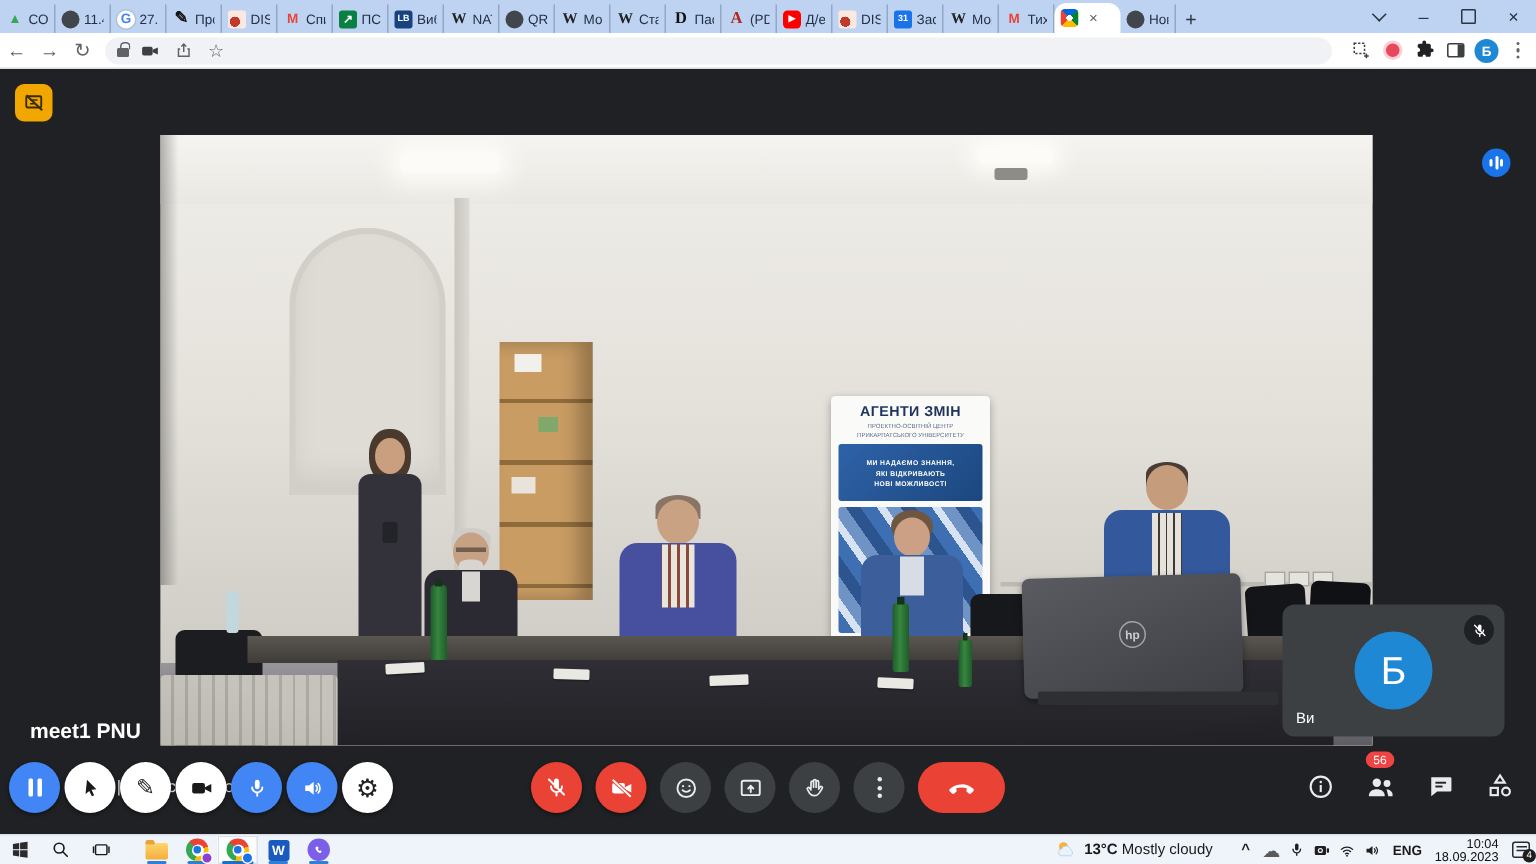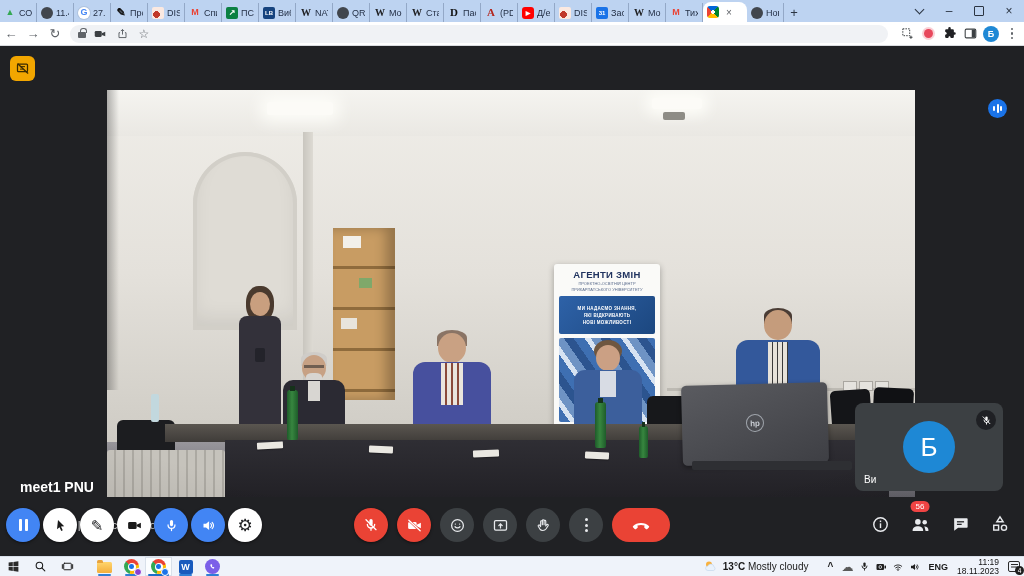--- a/index.html
+++ b/index.html
@@ -659,22 +659,22 @@
             </svg>
         </span>
         <span class="trayicon">
           <svg width="12" height="12" viewBox="0 0 24 24">
               <path d="M4 9.5v5h3.5L12 18V6L7.5 9.5z" fill="#1F1F1F"></path>
               <path d="M14.5 9.5a3.6 3.6 0 0 1 0 5M16.8 7.5a7 7 0 0 1 0 9" fill="none" stroke="#1F1F1F" stroke-width="1.6" stroke-linecap="round"></path>
             </svg>
         </span>
         <span class="lang">ENG</span>
         <div class="clock">
-          <div>11:19</div>
-          <div>18.11.2023</div>
+          <div>10:04</div>
+          <div>18.09.2023</div>
         </div>
         <div class="notif">
           <span class="notifbox"></span>
           <span class="notifcount">4</span>
         </div>
       </div>
     </div>
   </div>
 
 </div>

